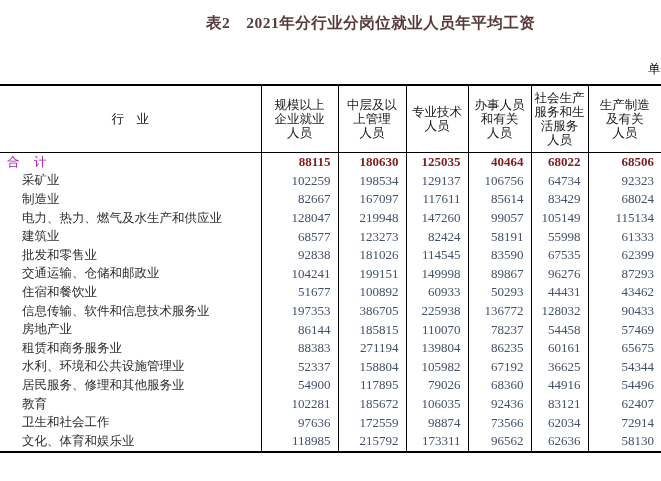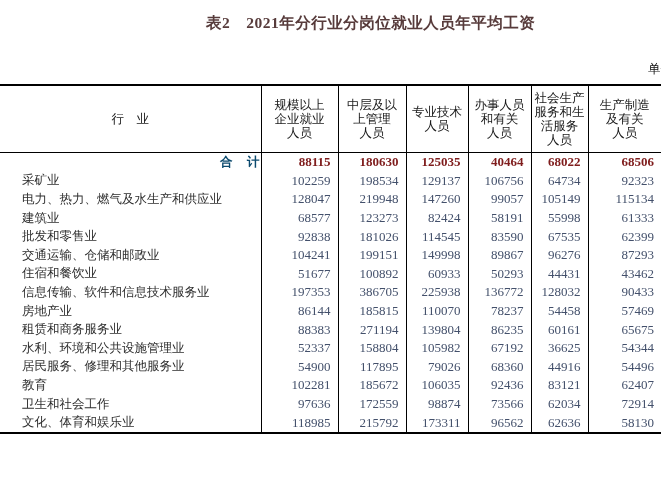--- a/index.html
+++ b/index.html
@@ -66,25 +66,24 @@
     font-family: "Liberation Serif", "DejaVu Serif", serif;
   }
   table.wage tbody td.lbl {
     font-size: 12.5px;
     color: #2e2e2e;
     padding-left: 22px;
     white-space: nowrap;
     overflow: hidden;
   }
   table.wage tbody tr.total td.lbl {
-    font-weight: bold;
-    color: #0c4a6e;
+    font-weight: normal;
+    color: #a21caf;
     padding-left: 7px;
     letter-spacing: 1px;
-    text-align: right;
   }
   table.wage tbody tr.total td + td {
     font-weight: bold;
     color: #7f1d1d;
   }
 </style>
 </head>
 <body>
 
 <div class="page">
@@ -137,20 +136,29 @@
         <tr>
           <td class="lbl">采矿业</td>
           <td>102259</td>
           <td>198534</td>
           <td>129137</td>
           <td>106756</td>
           <td>64734</td>
           <td>92323</td>
         </tr>
         <tr>
+          <td class="lbl">制造业</td>
+          <td>82667</td>
+          <td>167097</td>
+          <td>117611</td>
+          <td>85614</td>
+          <td>83429</td>
+          <td>68024</td>
+        </tr>
+        <tr>
           <td class="lbl">电力、热力、燃气及水生产和供应业</td>
           <td>128047</td>
           <td>219948</td>
           <td>147260</td>
           <td>99057</td>
           <td>105149</td>
           <td>115134</td>
         </tr>
         <tr>
           <td class="lbl">建筑业</td>

